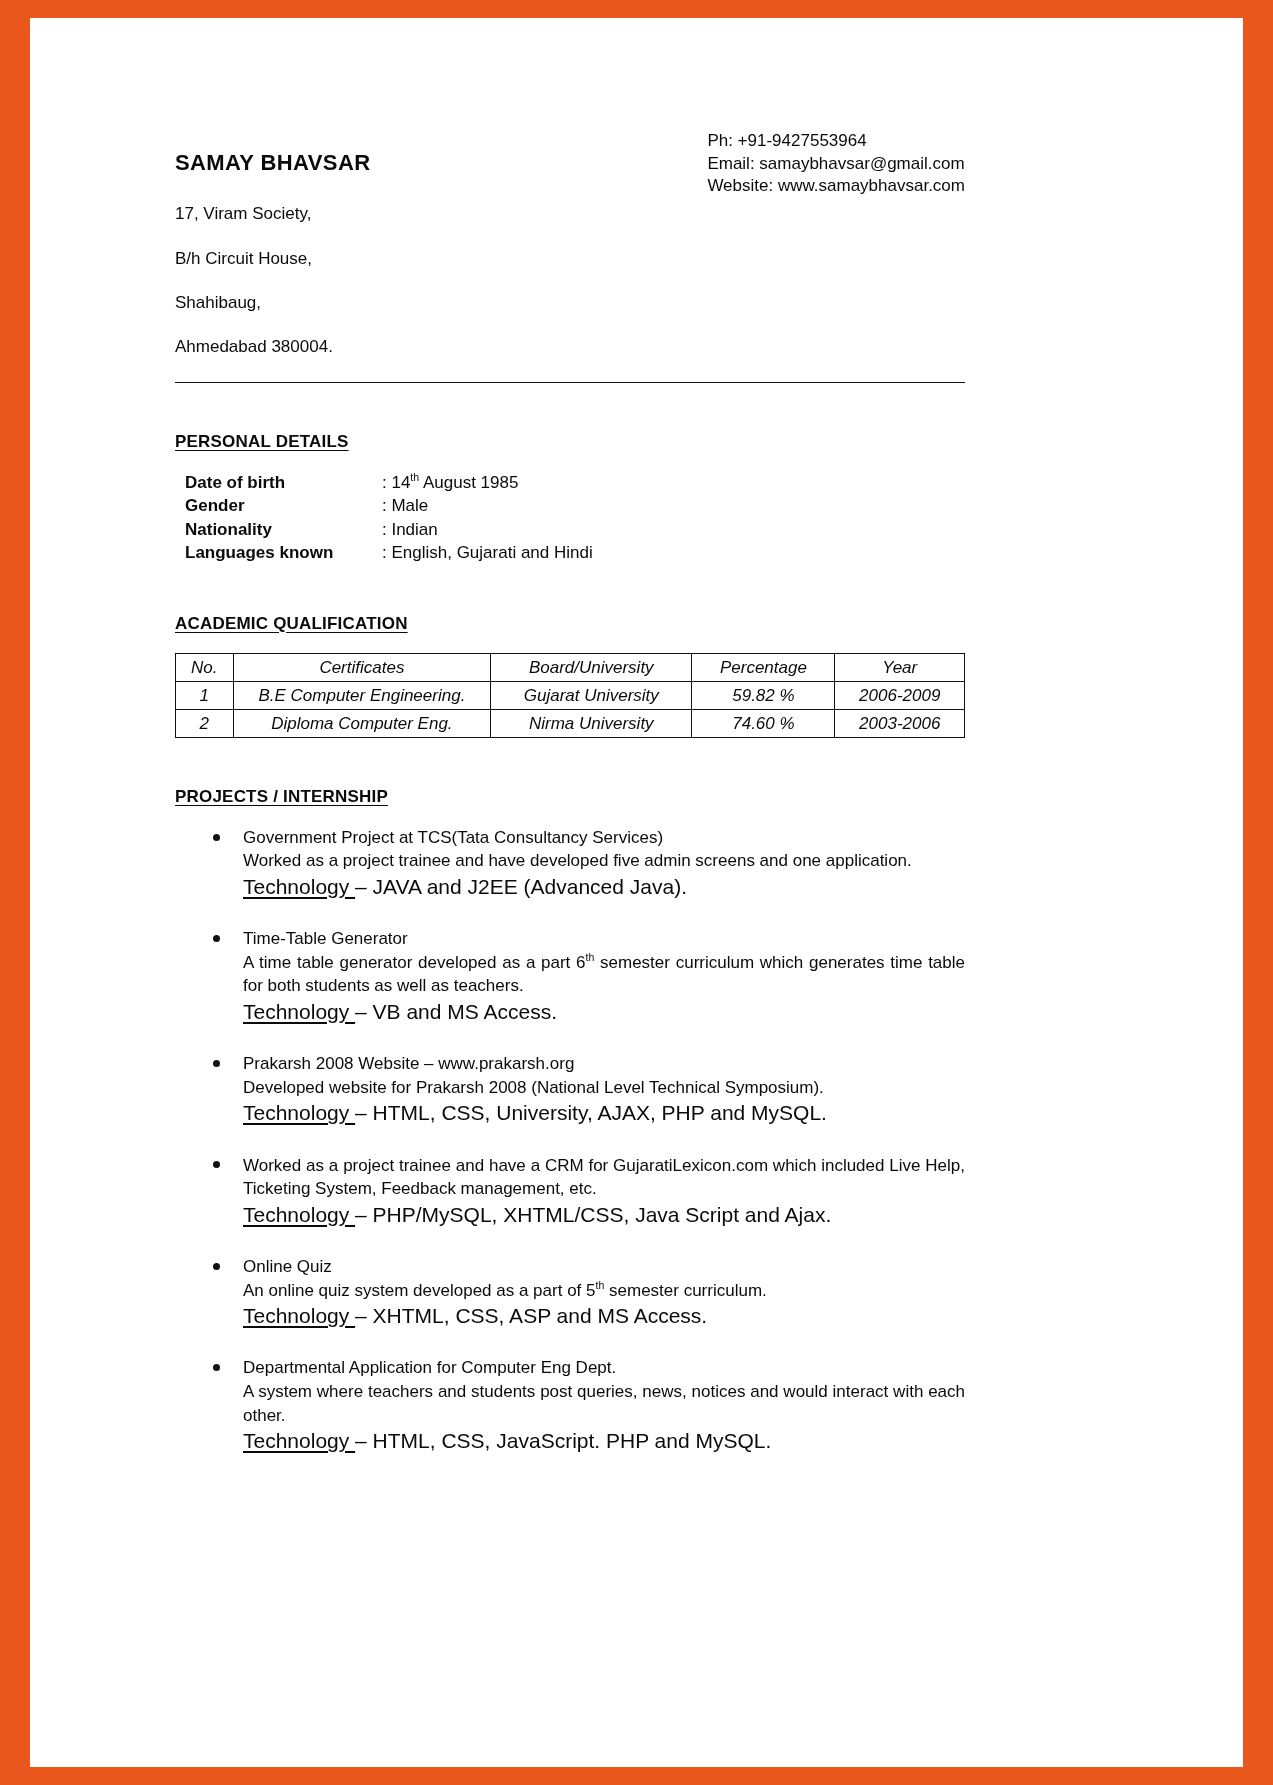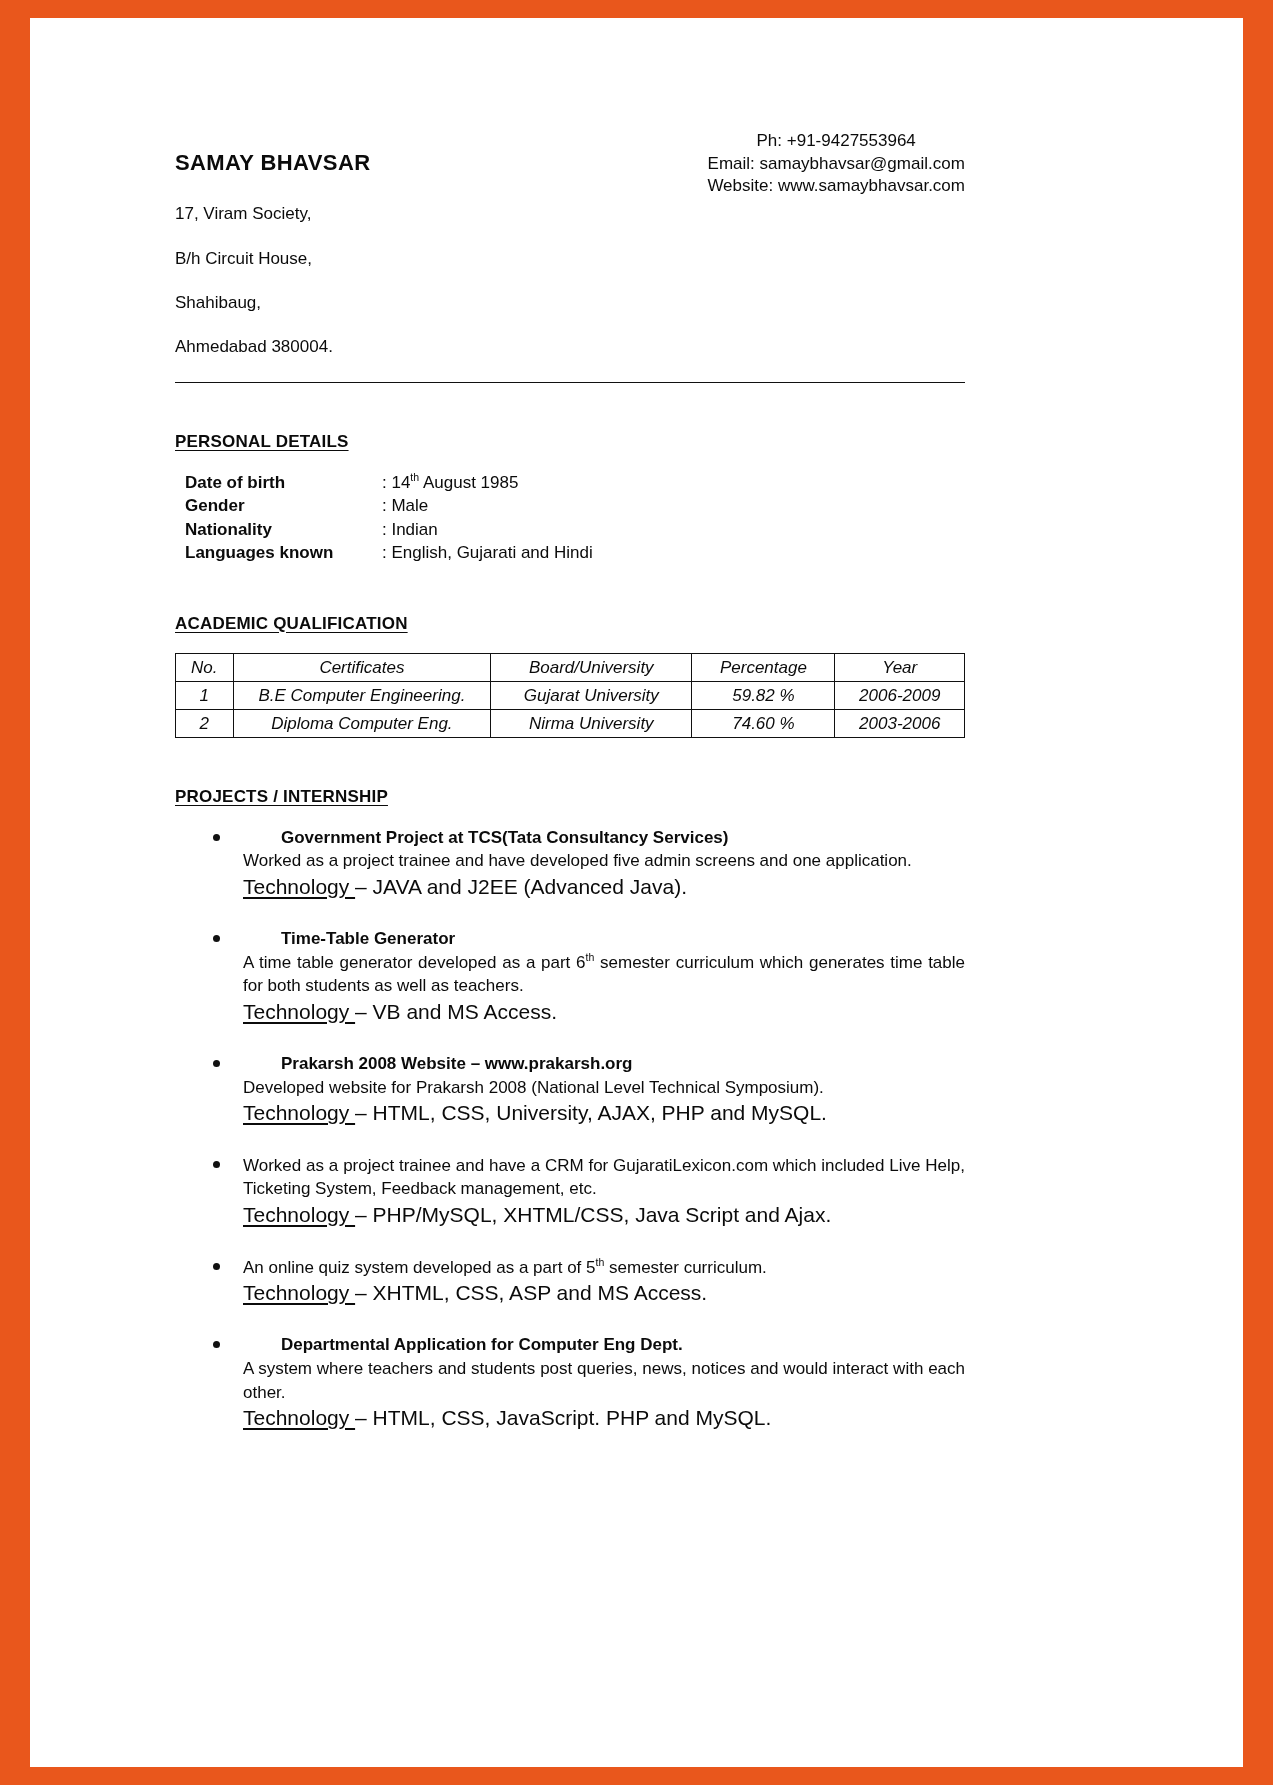--- a/index.html
+++ b/index.html
@@ -31,21 +31,21 @@
   }
 
   
   .hdr{display:flex;justify-content:space-between;align-items:flex-start;}
   .hdr-left{white-space:pre-line;}
   .name{
     font-weight:bold;font-size:22px;letter-spacing:.4px;
     margin-bottom:4px;
   }
   .addr-line{font-size:17px;line-height:1.33;}
-  .hdr-right{text-align:center;font-size:17px;line-height:1.33;padding-top:2px;}
+  .hdr-right{text-align:left;font-size:17px;line-height:1.33;padding-top:2px;}
   .rule{
     border-bottom:1.6px solid #111;
     margin-top:2px;width:100%;
   }
 
   
   .sec{
     font-weight:bold;font-size:17px;letter-spacing:.2px;
     text-decoration:underline;
     text-underline-offset:3px;
@@ -88,21 +88,21 @@
   ul.projects>li{
     position:relative;
     padding-left:68px;
     margin-bottom:26px;
   }
   ul.projects>li .bullet{
     position:absolute;left:38px;top:7px;
     width:7px;height:7px;border-radius:50%;
     background:#111;
   }
-  .proj-title{font-weight:bold;font-size:17px;line-height:1.35;margin-left:38px;}
+  .proj-title{font-weight:normal;font-size:17px;line-height:1.35;}
   .proj-desc{
     font-size:17px;line-height:1.38;
     text-align:justify;
   }
   .tech-line{font-size:21px;line-height:1.38;}
   .tech-label{
     text-decoration:underline;
     text-underline-offset:3px;
   }
 </style>
@@ -210,20 +210,21 @@
       </li>
 
       <li>
         <span class="bullet"></span>
         <div class="proj-desc"><span>Worked as a project trainee and have a CRM for GujaratiLexicon.com which included Live Help, Ticketing System, Feedback management, etc.</span><sup></sup><span></span></div>
         <div class="tech-line"><span class="tech-label">Technology </span><span>– PHP/MySQL, XHTML/CSS, Java Script and Ajax.</span></div>
       </li>
 
       <li>
         <span class="bullet"></span>
+        <div class="proj-title">Online Quiz</div>
         <div class="proj-desc"><span>An online quiz system developed as a part of 5</span><sup>th</sup><span> semester curriculum.</span></div>
         <div class="tech-line"><span class="tech-label">Technology </span><span>– XHTML, CSS, ASP and MS Access.</span></div>
       </li>
 
       <li>
         <span class="bullet"></span>
         <div class="proj-title">Departmental Application for Computer Eng Dept.</div>
         <div class="proj-desc"><span>A system where teachers and students post queries, news, notices and would interact with each other.</span><sup></sup><span></span></div>
         <div class="tech-line"><span class="tech-label">Technology </span><span>– HTML, CSS, JavaScript. PHP and MySQL.</span></div>
       </li>

